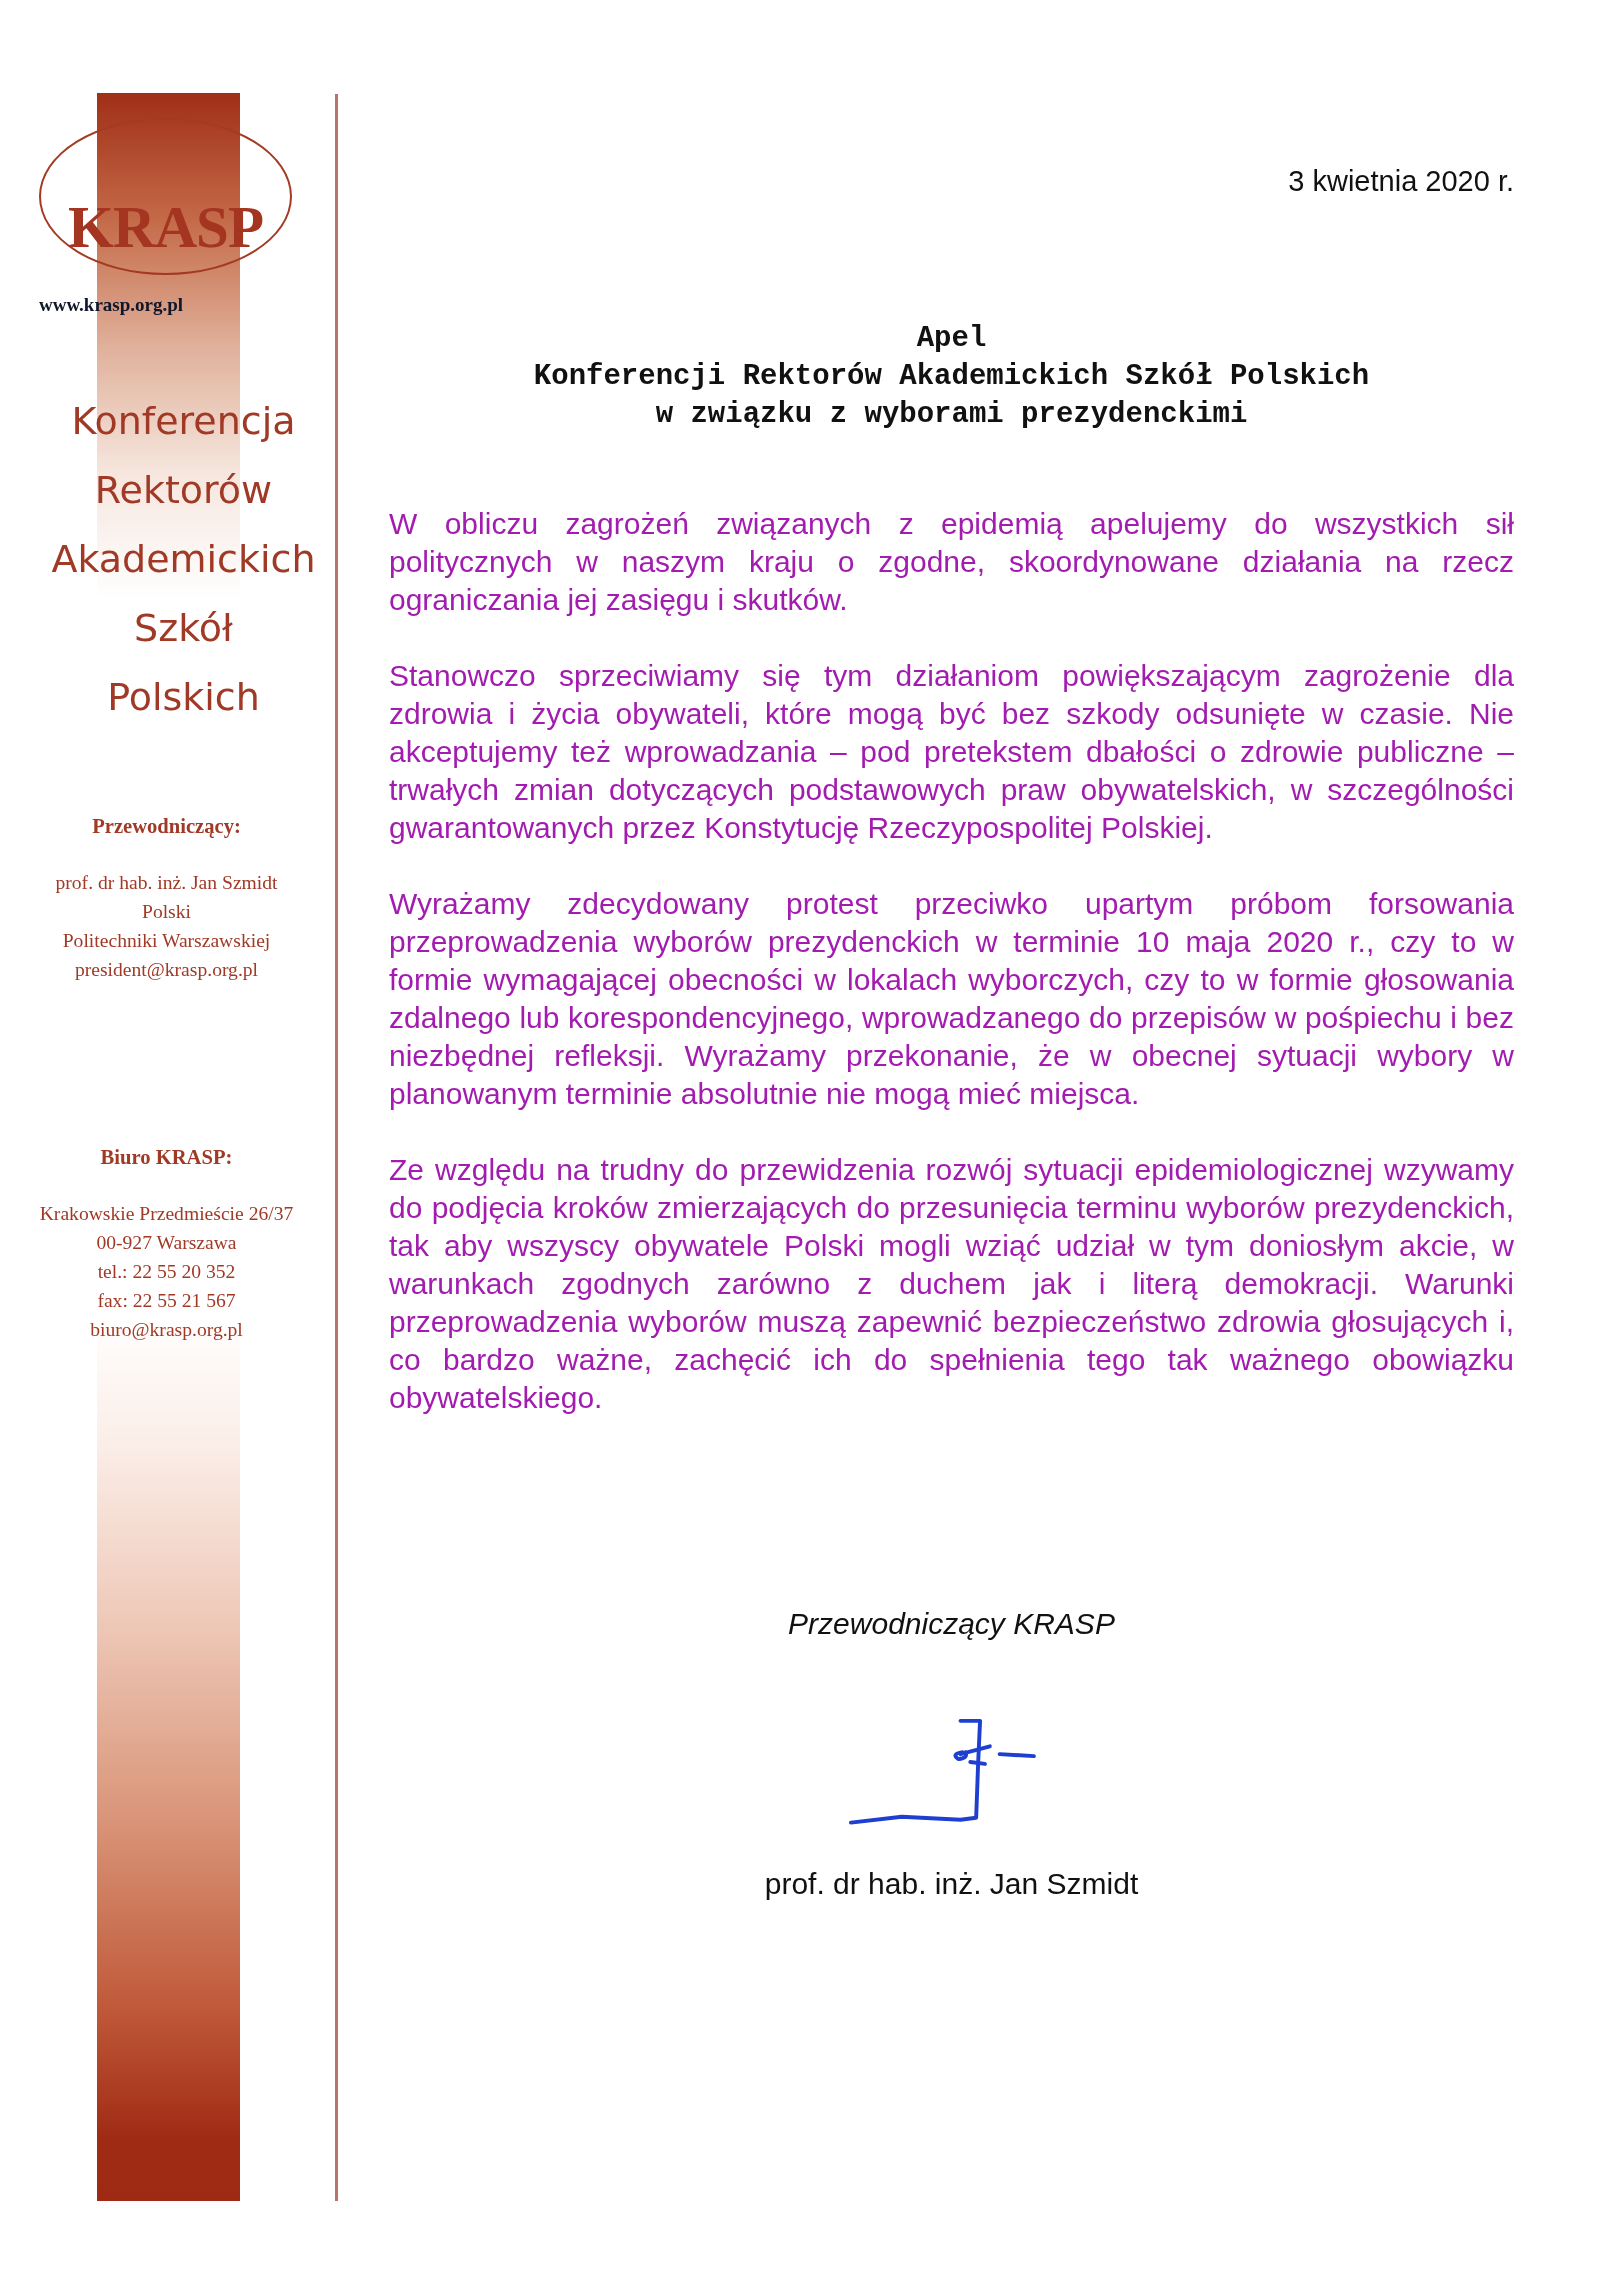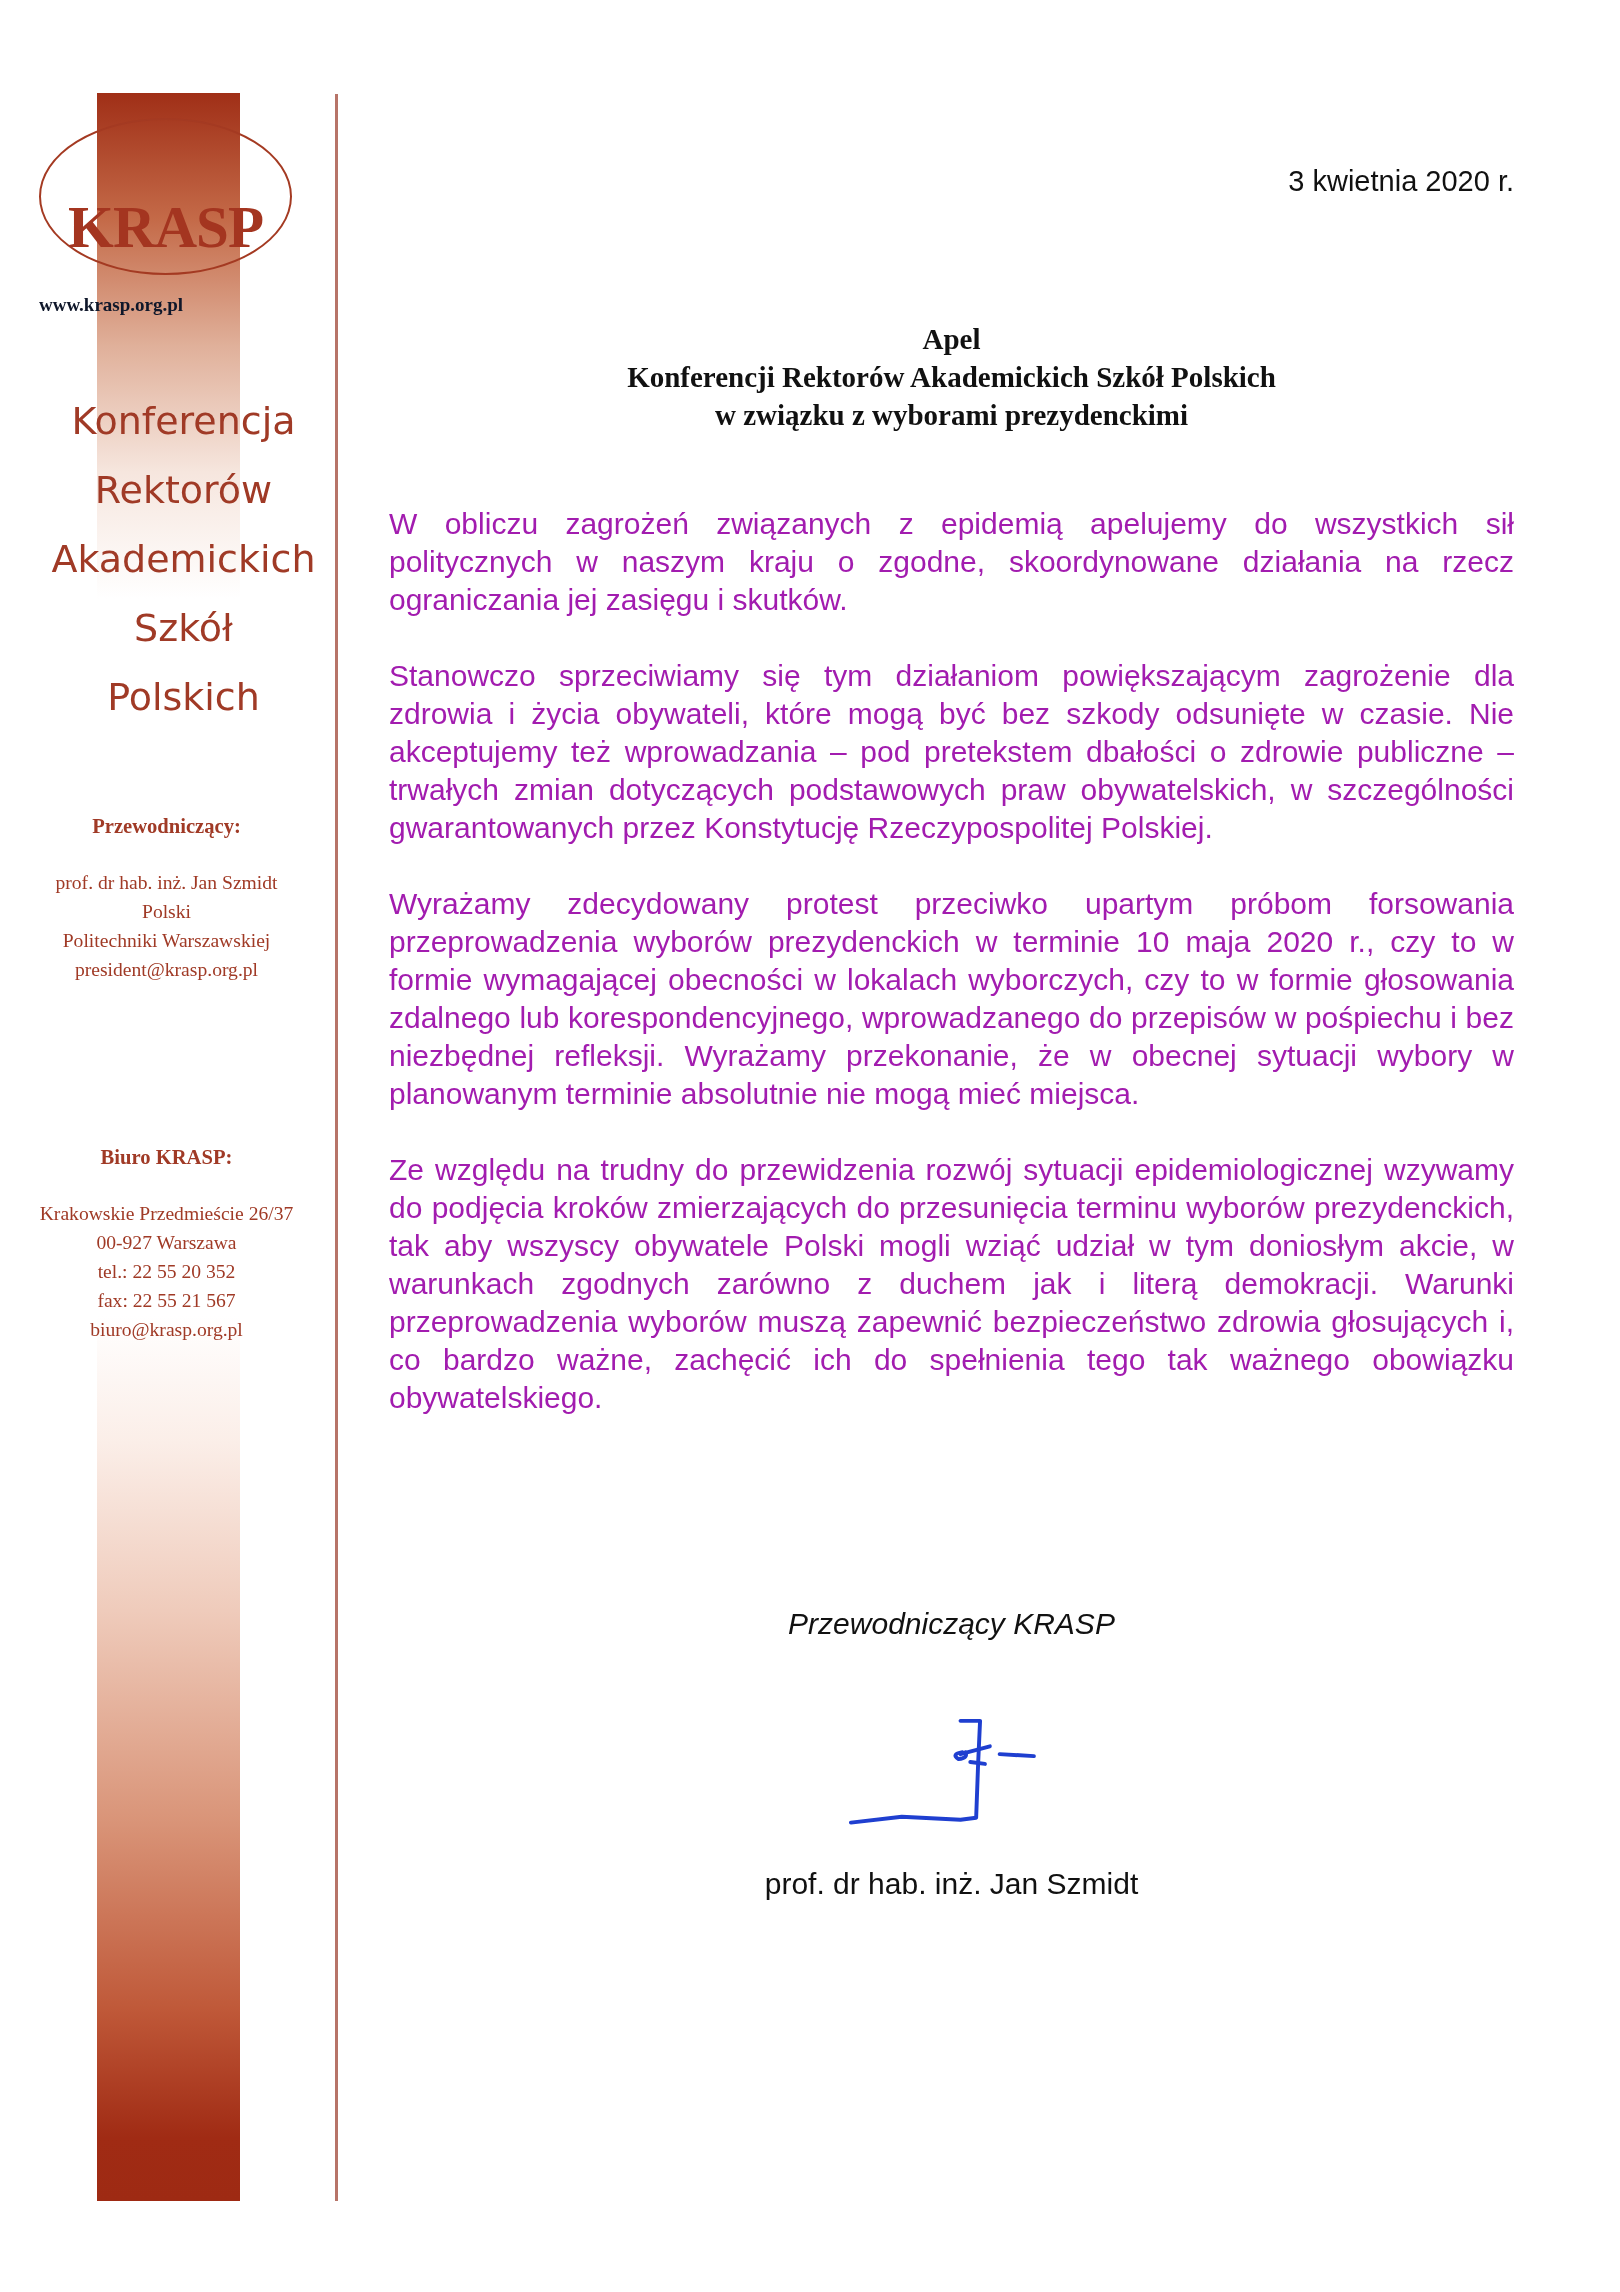--- a/index.html
+++ b/index.html
@@ -43,21 +43,21 @@
     position:absolute; left:0px; width:333px; text-align:center;
     font-family:"Liberation Serif", serif; color:#a03a26; font-size:19.6px; line-height:29px;
   }
   .sb-head { font-weight:bold; font-size:20.6px; margin-bottom:27.4px; }
   .date {
     position:absolute; right:106px; top:165px;
     font-family:"Liberation Sans", sans-serif; font-size:29px; color:#111;
   }
   .title {
     position:absolute; left:389px; width:1125px; top:320px; text-align:center;
-    font-family:Liberation Serif, serif; font-weight:bold; font-size:29px; color:#111;
+    font-family:Liberation Mono, monospace; font-weight:bold; font-size:29px; color:#111;
     line-height:38px;
   }
   .body {
     position:absolute; left:389px; width:1125px; top:505px;
     font-family:"Liberation Sans", sans-serif; font-size:30px; color:#a21caf;
     line-height:38px; text-align:justify;
   }
   .body p { margin:0 0 38px 0; }
   .closing {
     position:absolute; left:389px; width:1125px; top:1607px; text-align:center;

